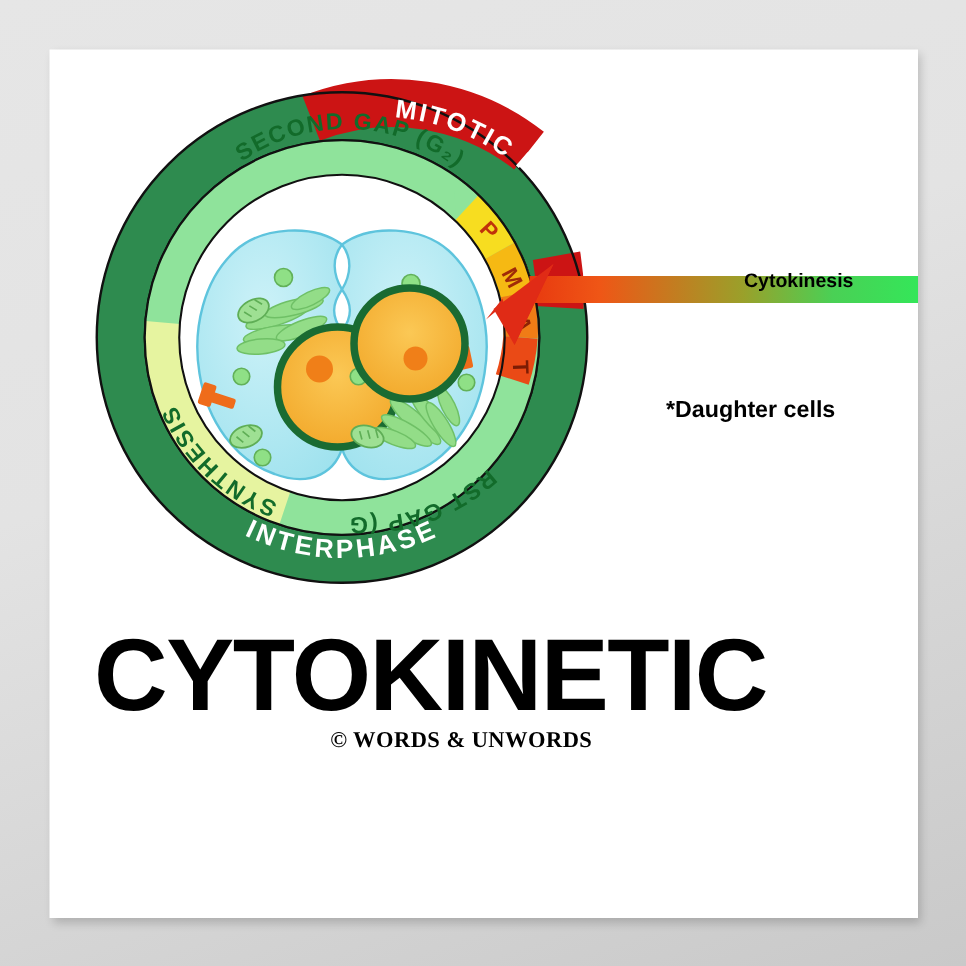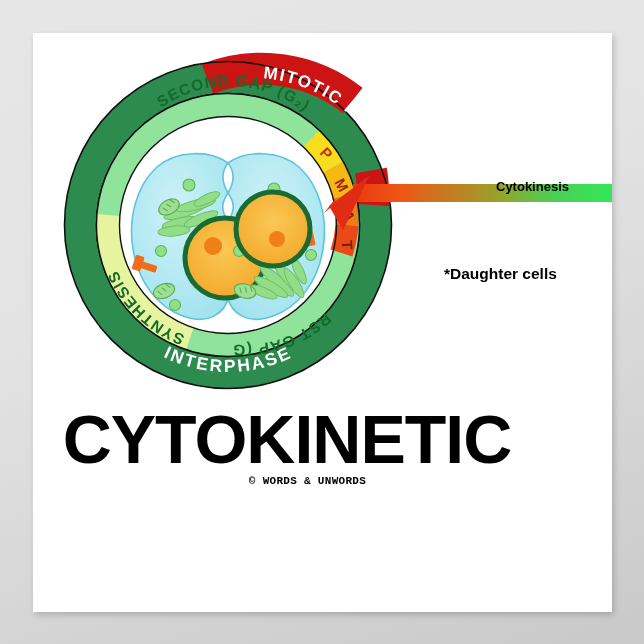--- a/index.html
+++ b/index.html
@@ -30,38 +30,38 @@
   #diagram {
     position: absolute;
     left: 0px;
     top: 0px;
     width: 579px;
     height: 390px;
   }
   #titleblock {
     position: absolute;
     left: 0;
-    top: 374px;
+    top: 385px;
     width: 508px;
     text-align: center;
   }
   .title-line {
     font-family: "Liberation Sans", sans-serif;
     font-weight: bold;
     font-size: 68px;
     line-height: 64px;
     letter-spacing: -1px;
     color: #000000;
     white-space: nowrap;
   }
   .copyright {
     margin-top: 4px;
-    font-family: Liberation Mono, monospace;
+    font-family: Liberation Serif, serif;
     font-weight: bold;
-    font-size: 11px;
+    font-size: 15px;
     letter-spacing: 0.3px;
     color: #000000;
     padding-left: 41px;
   }
   .sidelabel {
     position: absolute;
     font-family: "Liberation Sans", sans-serif;
     font-weight: bold;
     color: #000000;
   }

